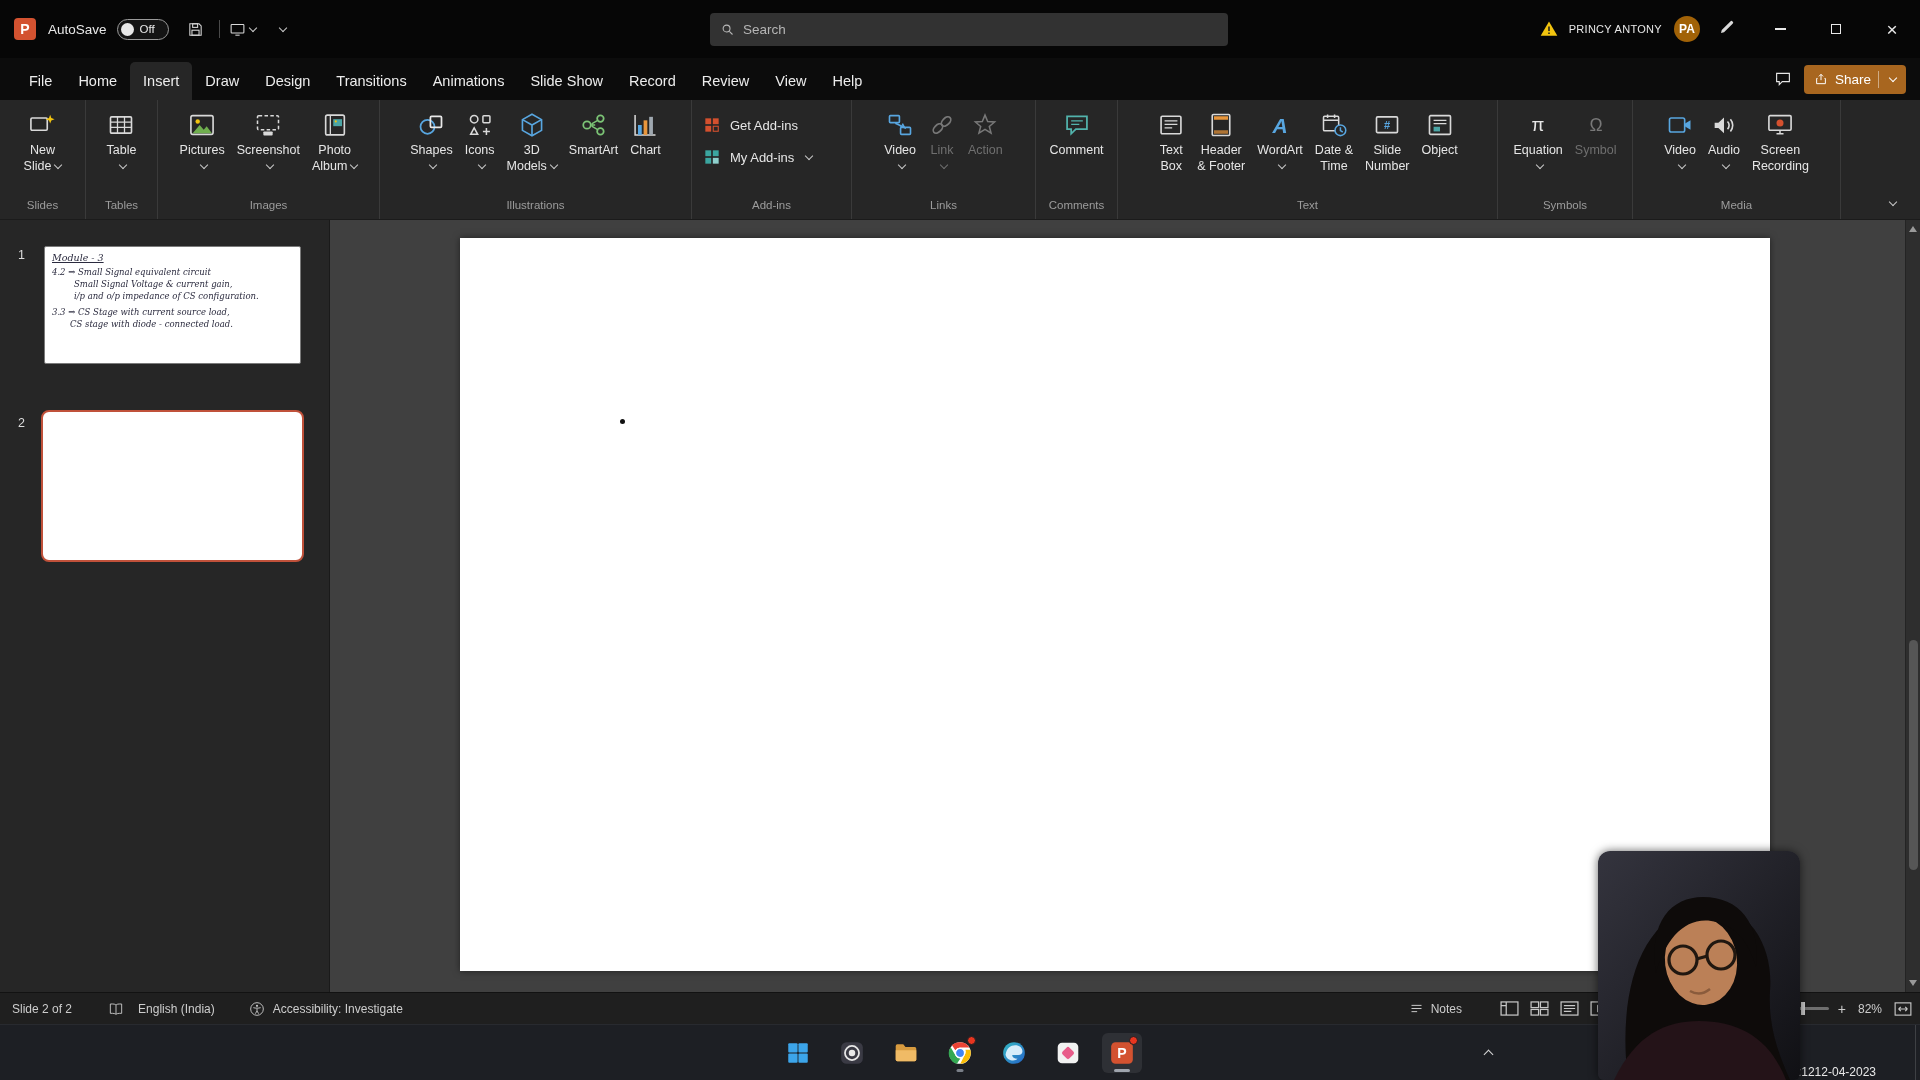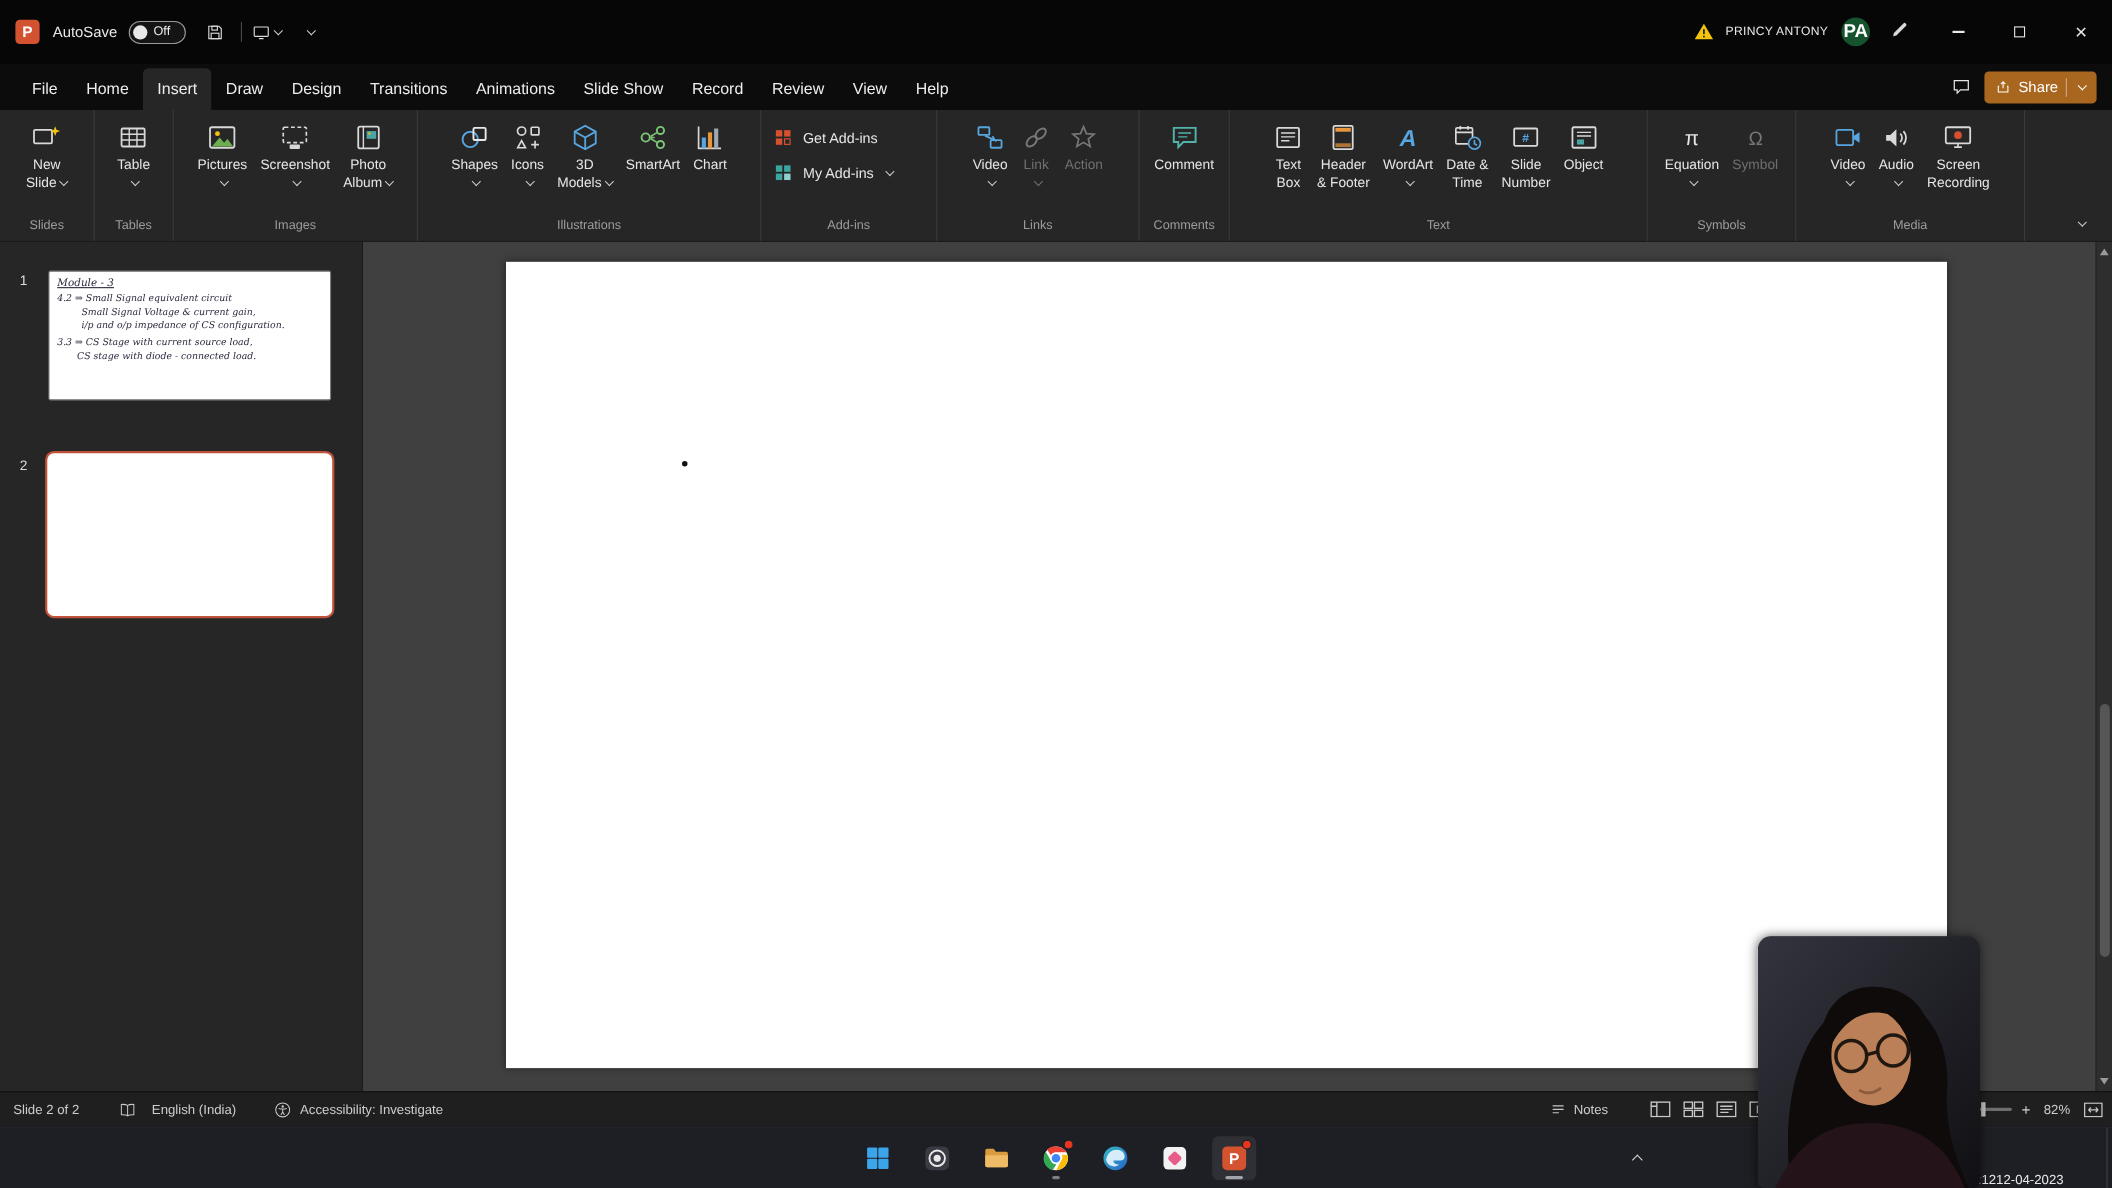--- a/index.html
+++ b/index.html
@@ -16,21 +16,21 @@
 .toggle .knob{width:13px;height:13px;border-radius:50%;background:#e8e8e8;margin-left:3px;}
 .toggle .state{font-size:11.5px;color:#e8e8e8;margin-left:6px;}
 .tb-ic{width:30px;height:34px;display:flex;align-items:center;justify-content:center;}
 .tb-sep{width:1px;height:18px;background:#4a4a4a;margin:0 8px;}
 .tb-title{position:absolute;left:403px;top:0;height:58px;display:flex;align-items:center;font-size:13.5px;color:#e8e8e8;white-space:nowrap;}
 .searchbox{position:absolute;left:710px;top:13px;width:518px;height:33px;background:#323232;border-radius:4px;display:flex;align-items:center;padding:0 10px;gap:8px;}
 .searchbox input{flex:1;background:transparent;border:none;outline:none;color:#d8d8d8;font-size:13.5px;font-family:"Liberation Sans",sans-serif;}
 .searchbox input::placeholder{color:#b5b5b5;}
 .tb-right{position:absolute;right:0;top:0;height:58px;display:flex;align-items:center;}
 .user-name{font-size:11px;letter-spacing:.3px;margin:0 12px 0 10px;white-space:nowrap;}
-.avatar{width:26px;height:26px;border-radius:50%;background:#14532d;color:#fff;font-size:17px;font-weight:bold;display:flex;align-items:center;justify-content:center;}
+.avatar{width:26px;height:26px;border-radius:50%;background:#a16207;color:#fff;font-size:12px;font-weight:bold;display:flex;align-items:center;justify-content:center;}
 .pen-ic{margin:0 16px 0 18px;}
 .capbtn{width:56px;height:58px;display:flex;align-items:center;justify-content:center;color:#e8e8e8;}
 .capbtn .minbar{width:11px;height:1.4px;background:#e8e8e8;}
 .capbtn .maxbox{width:10px;height:10px;border:1.4px solid #e8e8e8;}
 .capbtn.close{font-size:19px;line-height:1;}
 
 
 .menubar{position:absolute;left:0;top:58px;width:1920px;height:42px;background:#0c0c0c;display:flex;align-items:flex-end;padding-left:16px;}
 .mtab{height:38px;display:flex;align-items:center;padding:0 13px;font-size:14.5px;color:#ededed;white-space:nowrap;}
 .mtab.active{background:#262626;border-radius:5px 5px 0 0;}
@@ -123,20 +123,27 @@
       <div class="tb-ic">
         <svg viewBox="0 0 24 24" width="17" height="17" stroke="#d9d9d9" fill="none" stroke-width="1.5">
             <rect x="3" y="5" width="18" height="12" rx="1"></rect>
             <path d="M9 20 h6"></path>
           </svg>
         <i class="chev"></i>
       </div>
       <div class="tb-ic" style="margin-left:8px;">
         <i class="chev"></i>
       </div>
+    </div>
+    <div class="searchbox">
+      <svg viewBox="0 0 24 24" width="15" height="15" stroke="#b9b9b9" fill="none" stroke-width="1.7">
+          <circle cx="10.5" cy="10.5" r="5.5"></circle>
+          <path d="M15 15 L20 20"></path>
+        </svg>
+      <input placeholder="Search" style="">
     </div>
     <div class="tb-right">
       <svg viewBox="0 0 24 24" width="20" height="20">
           <path d="M12 3 L22 20 H2 Z" fill="#f2c40f"></path>
           <rect x="11.1" y="9" width="1.8" height="5.5" fill="#1a1a1a"></rect>
           <rect x="11.1" y="16.2" width="1.8" height="1.8" fill="#1a1a1a"></rect>
         </svg>
       <span class="user-name">PRINCY ANTONY</span>
       <div class="avatar">PA</div>
       <div class="pen-ic">

